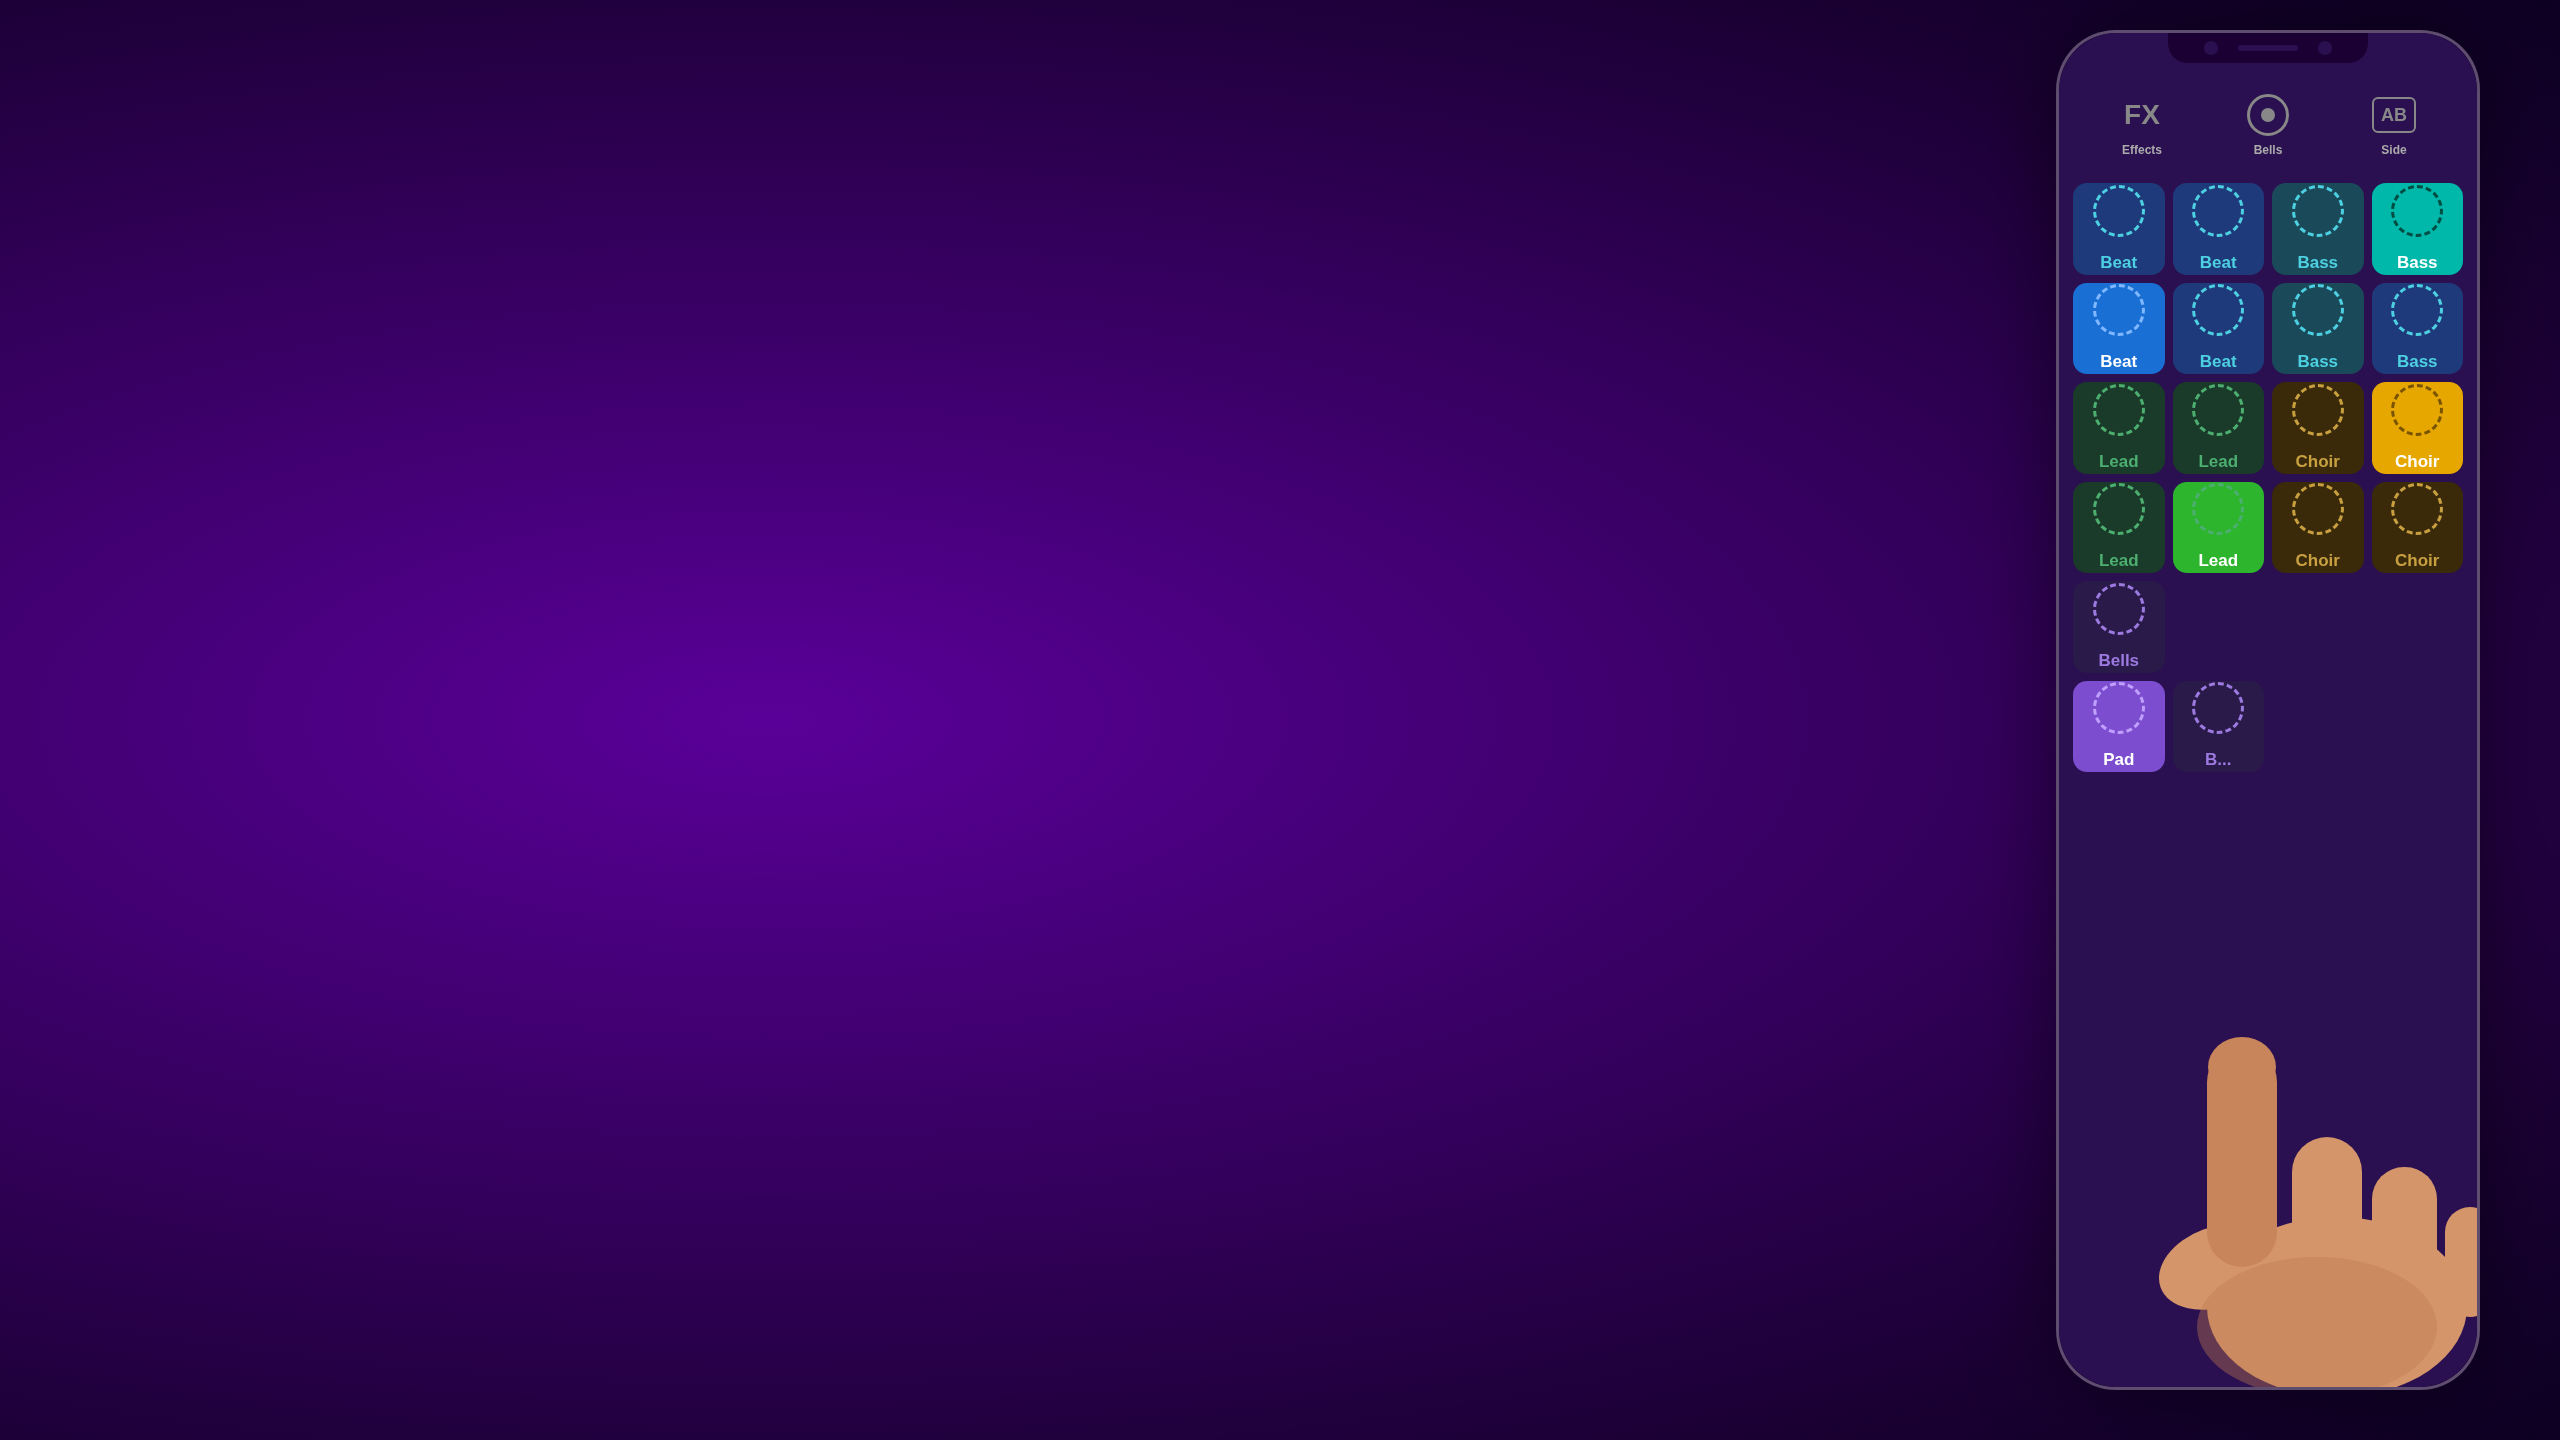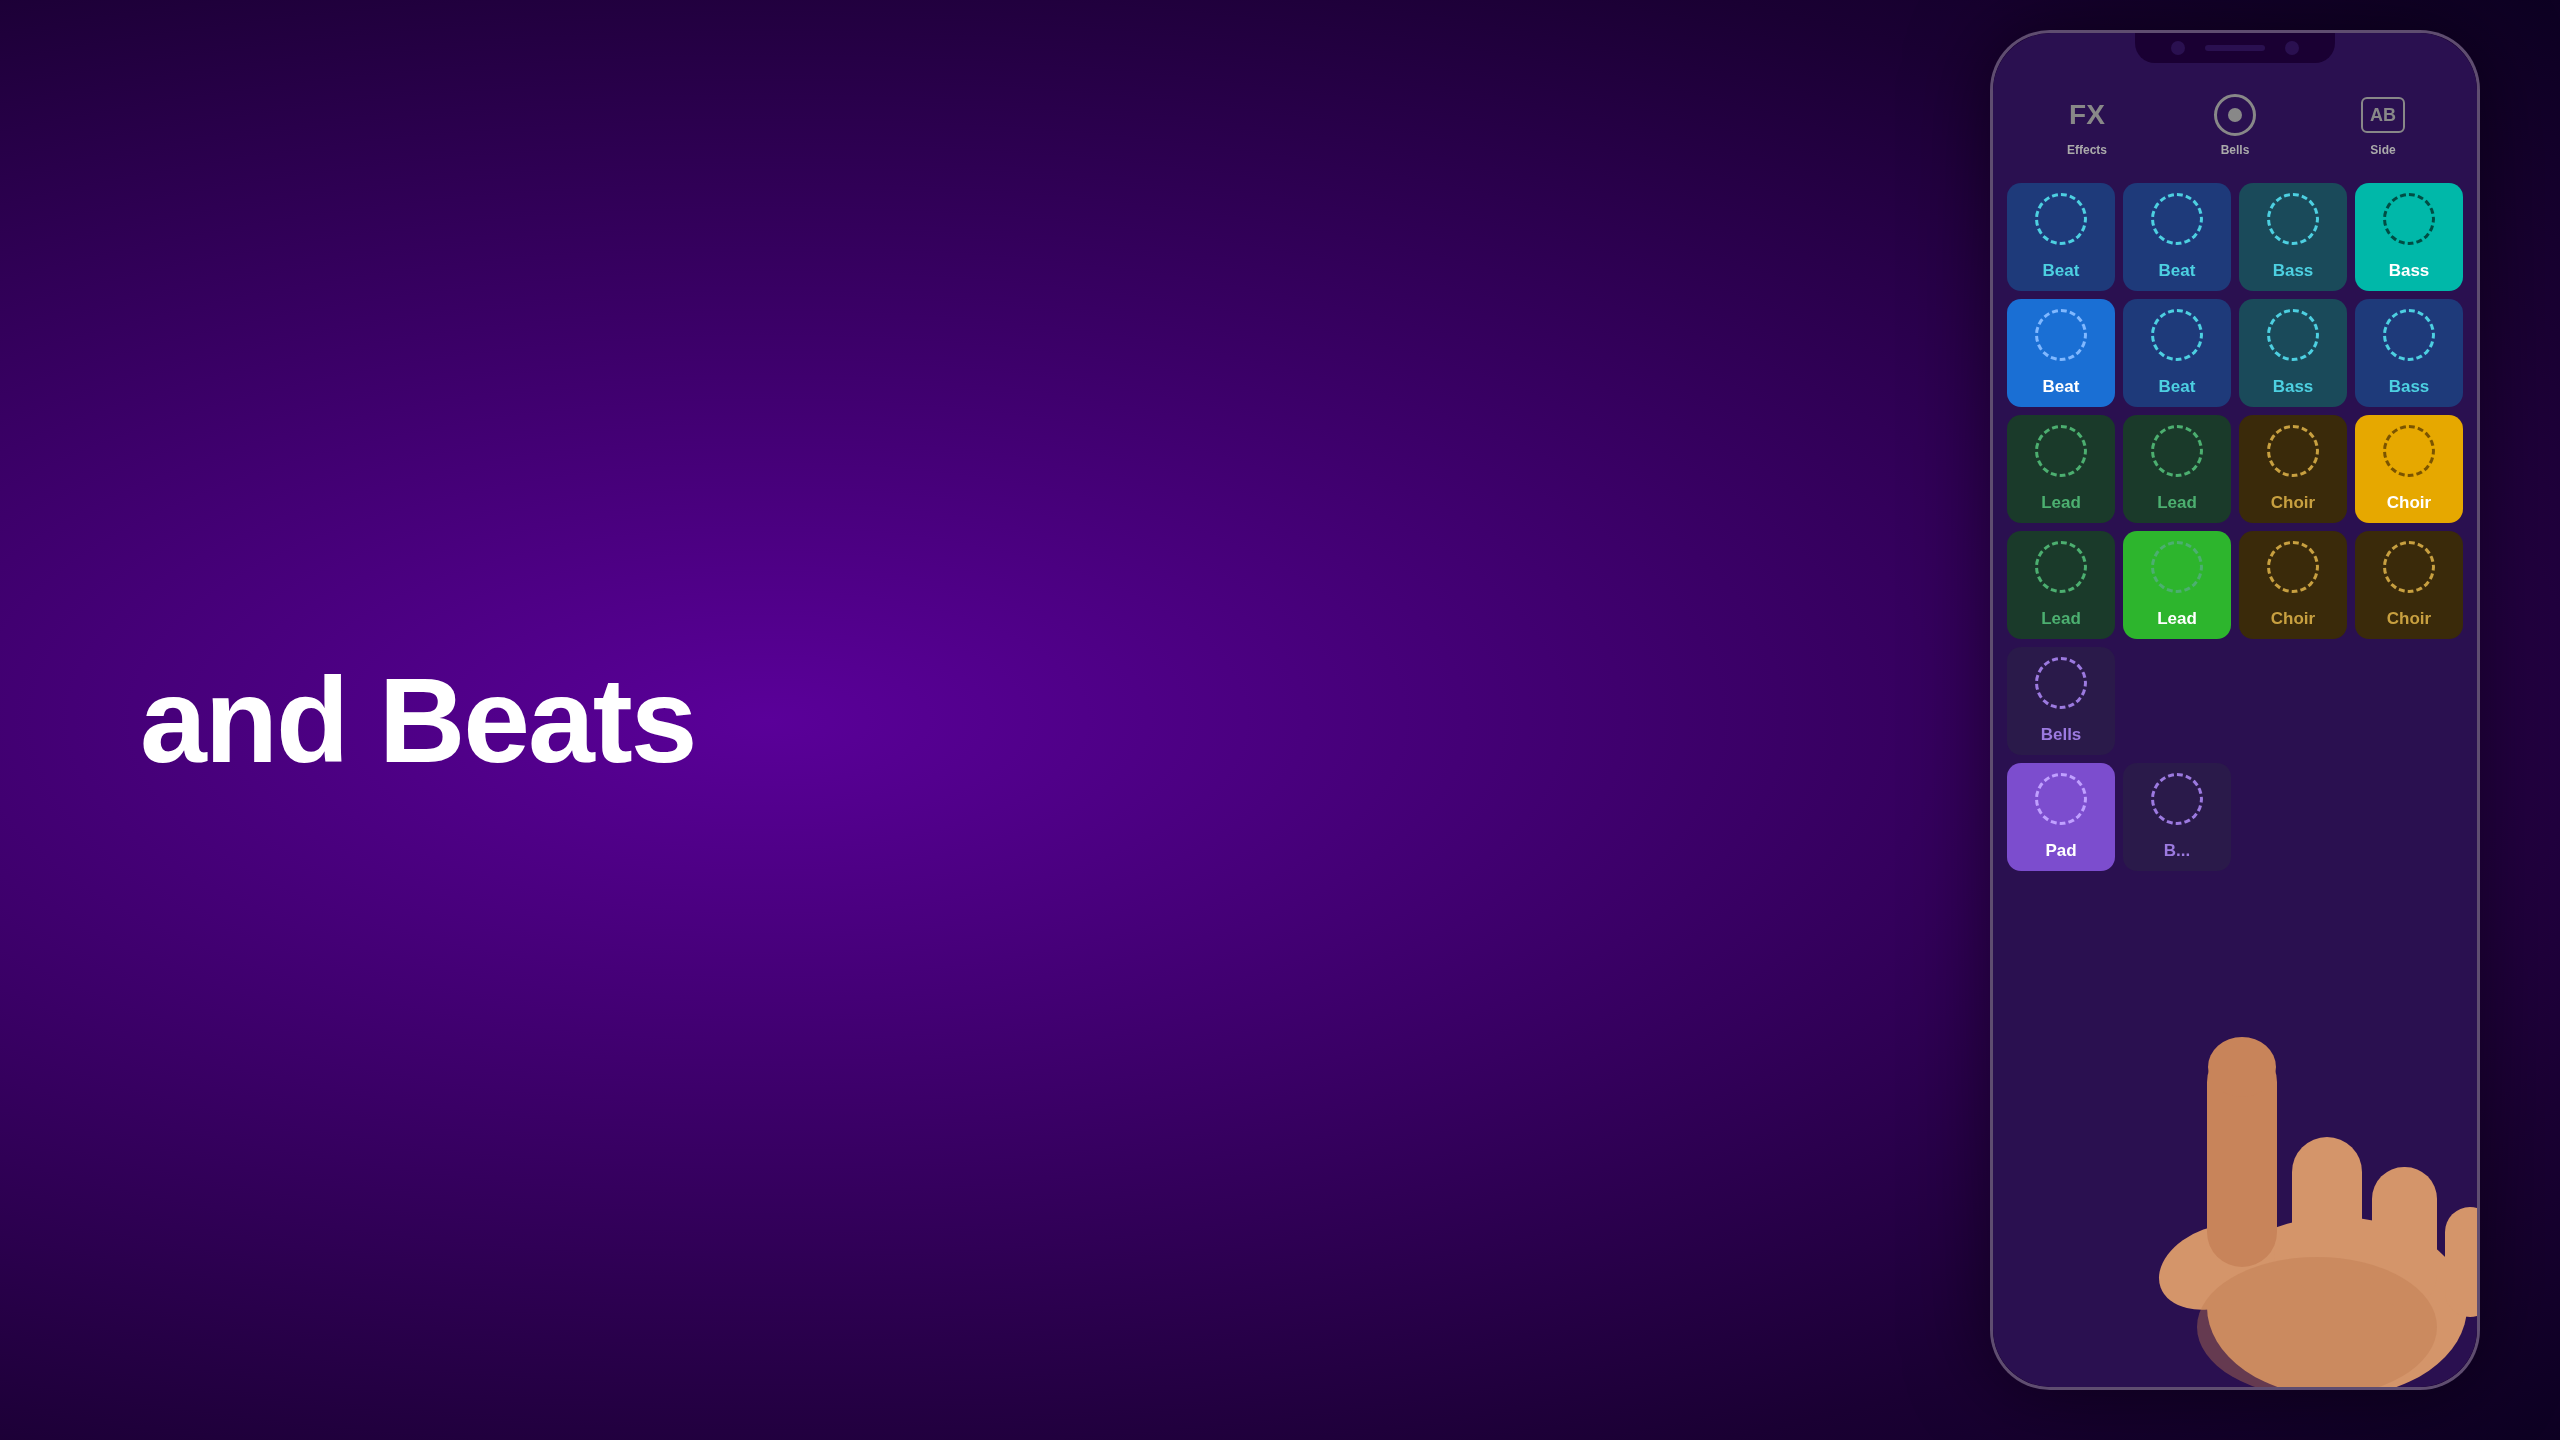--- a/index.html
+++ b/index.html
@@ -32,21 +32,21 @@
       font-weight: 900;
       color: #ffffff;
       line-height: 1.05;
       letter-spacing: -2px;
     }
 
     .phone-wrapper {
       position: absolute;
       right: 80px;
       top: 30px;
-      width: 490px;
+      width: 424px;
       height: 1360px;
       z-index: 10;
     }
 
     .phone-frame {
       position: absolute;
       inset: 0;
       border-radius: 60px;
       border: 3px solid rgba(255,255,255,0.3);
       background: #1a0033;
@@ -267,21 +267,20 @@
       height: 100%;
     }
   </style>
 </head>
 <body>
 
 <div class="background"></div>
 
 <div class="left-section">
   <div class="headline">
-    <div>and Beats</div>
   </div>
 </div>
 
 <div class="phone-wrapper">
   <div class="phone-frame">
     <div class="phone-inner">
 
       <div class="phone-notch">
         <div class="notch-camera"></div>
         <div class="notch-speaker"></div>

